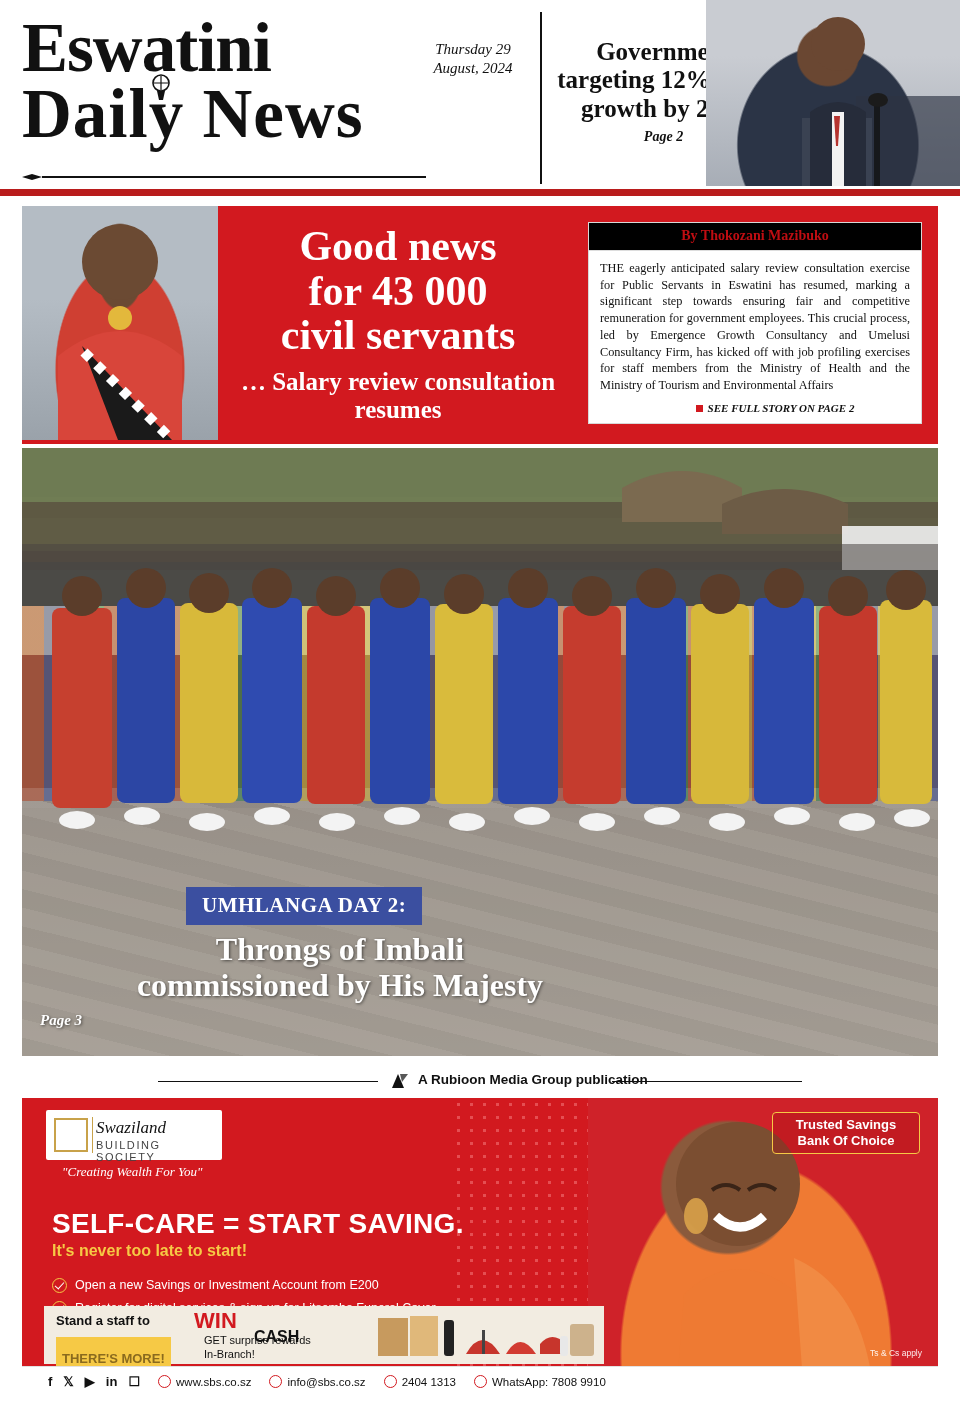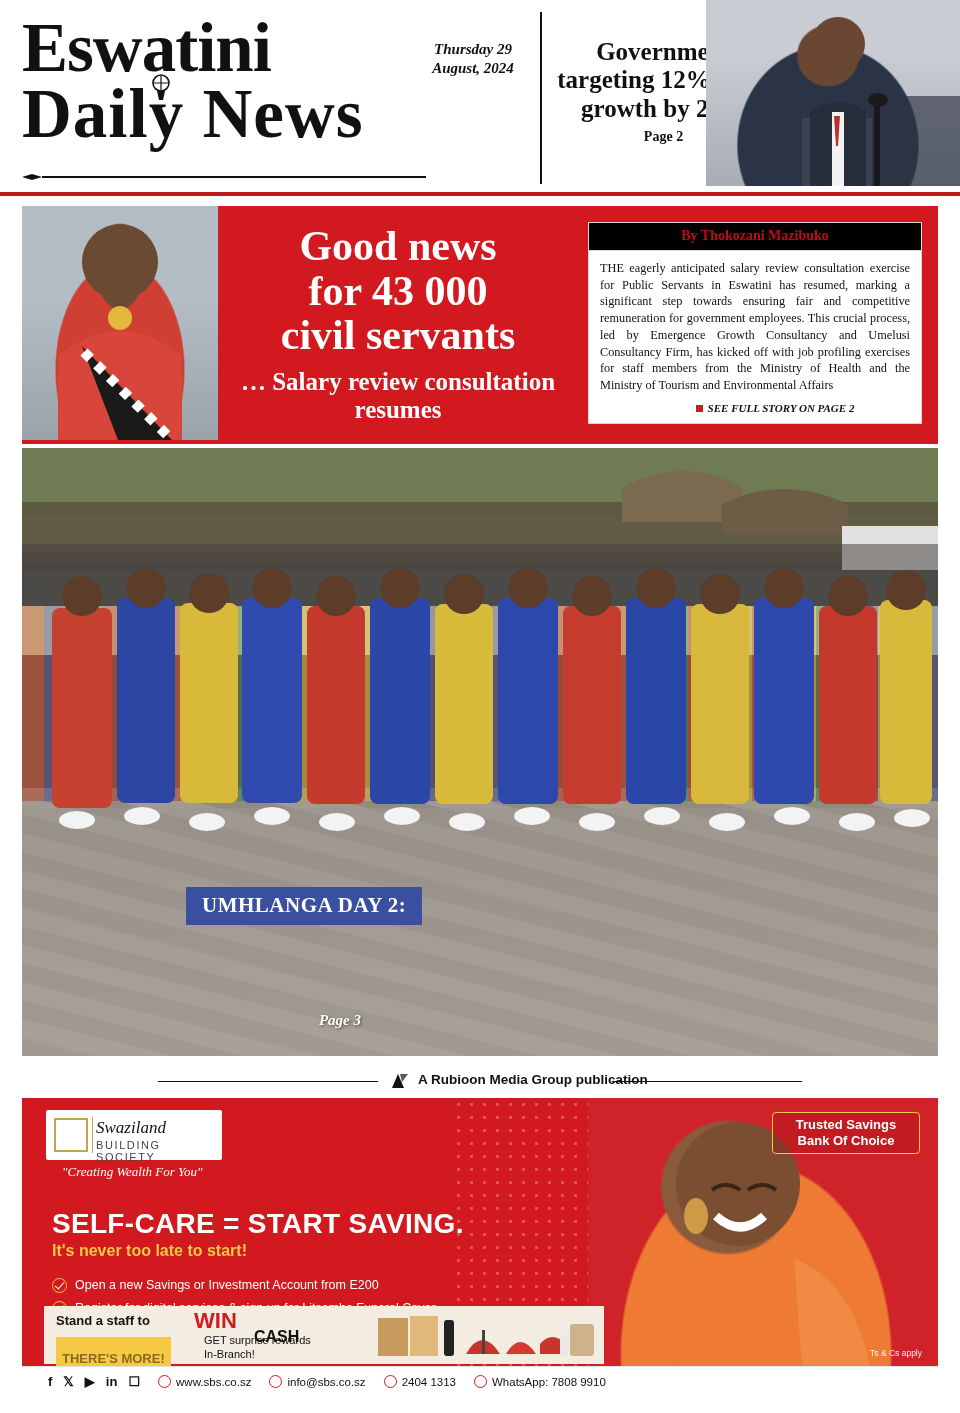--- a/index.html
+++ b/index.html
@@ -9,21 +9,21 @@
     background:#ffffff;
     font-family:"Liberation Serif", serif;
     position:relative;
     overflow:hidden;
   }
   .page { width:960px; height:1413px; position:relative; background:#fff; }
 
   
   .masthead {
     position:absolute; left:0; top:0; width:960px; height:196px;
-    border-bottom:4px solid #b91c1c;
+    border-bottom:7px solid #b91c1c;
   }
   .mast-left {
     position:absolute; left:22px; top:16px; width:395px;
   }
   .mast-title {
     font-family:"Liberation Serif", serif;
     font-weight:bold;
     font-size:69px;
     line-height:0.95;
     letter-spacing:-1px;
@@ -32,36 +32,36 @@
   .mast-title .l2 { letter-spacing:1px; }
   .mast-emblem {
     position:absolute; left:148px; top:72px;
     width:26px; height:30px;
   }
   .mast-rule {
     position:absolute; left:22px; top:174px; width:404px; height:6px;
   }
   .mast-date {
     position:absolute; left:418px; top:40px; width:110px;
-    font-style:italic; font-weight:bold; font-size:15px; line-height:1.25;
+    font-style:italic; font-weight:normal; font-size:15px; line-height:1.25;
     color:#111; text-align:center;
   }
   .mast-divider-v {
     position:absolute; left:540px; top:12px; width:2px; height:172px;
     background:#111;
   }
   .mast-teaser {
     position:absolute; left:556px; top:38px; width:215px;
     text-align:center; color:#111;
   }
   .mast-teaser .tt {
     font-weight:bold; font-size:25px; line-height:1.13;
   }
   .mast-teaser .tp {
-    font-weight:bold; font-size:14px; margin-top:6px;
+    font-style:italic; font-weight:bold; font-size:14px; margin-top:6px;
   }
   .mast-photo {
     position:absolute; left:706px; top:0px; width:254px; height:186px;
     overflow:hidden;
   }
 
   
   .lead {
     position:absolute; left:22px; top:206px; width:916px; height:238px;
     background:#d2191f;
@@ -110,21 +110,21 @@
   }
   .mainhead {
     position:absolute; left:40px; top:932px; width:600px;
     color:#fff; font-weight:bold; font-size:32px; line-height:1.12;
     text-align:center;
     text-shadow:1px 1px 3px rgba(0,0,0,.55);
   }
   .mainpage {
     position:absolute; left:40px; top:1012px; width:600px;
     color:#fff; font-weight:bold; font-style:italic; font-size:15px;
-    text-align:center; text-shadow:1px 1px 3px rgba(0,0,0,.55);
+    text-shadow:1px 1px 3px rgba(0,0,0,.55);
   }
 
   
   .pubstrip {
     position:absolute; left:22px; top:1068px; width:916px; height:26px;
   }
   .pubstrip .ln {
     position:absolute; top:13px; height:1px; background:#111;
   }
   .pubstrip .ln.l { left:136px; width:220px; }
@@ -422,20 +422,24 @@
           <ellipse cx="640" cy="368" rx="18" ry="9"></ellipse>
         <ellipse cx="705" cy="374" rx="18" ry="9"></ellipse>
           <ellipse cx="770" cy="368" rx="18" ry="9"></ellipse>
         <ellipse cx="835" cy="374" rx="18" ry="9"></ellipse>
           <ellipse cx="890" cy="370" rx="18" ry="9"></ellipse>
       </g>
     </svg>
   </div>
 
   <div class="kicker">UMHLANGA DAY 2:</div>
+  <div class="mainhead">
+    <div>Throngs of Imbali</div>
+    <div>commissioned by His Majesty</div>
+  </div>
   <div class="mainpage">Page 3</div>
 
   <div class="pubstrip">
     <div class="ln l"></div>
     <div class="ln r"></div>
     <svg class="publogo" viewBox="0 0 20 18">
       <path d="M2 16 L8 2 L14 16 Z" fill="#111"></path>
       <path d="M10 2 L18 2 L12 10 Z" fill="#111" opacity=".7"></path>
     </svg>
     <div class="pubtext">A Rubioon Media Group publication</div>

